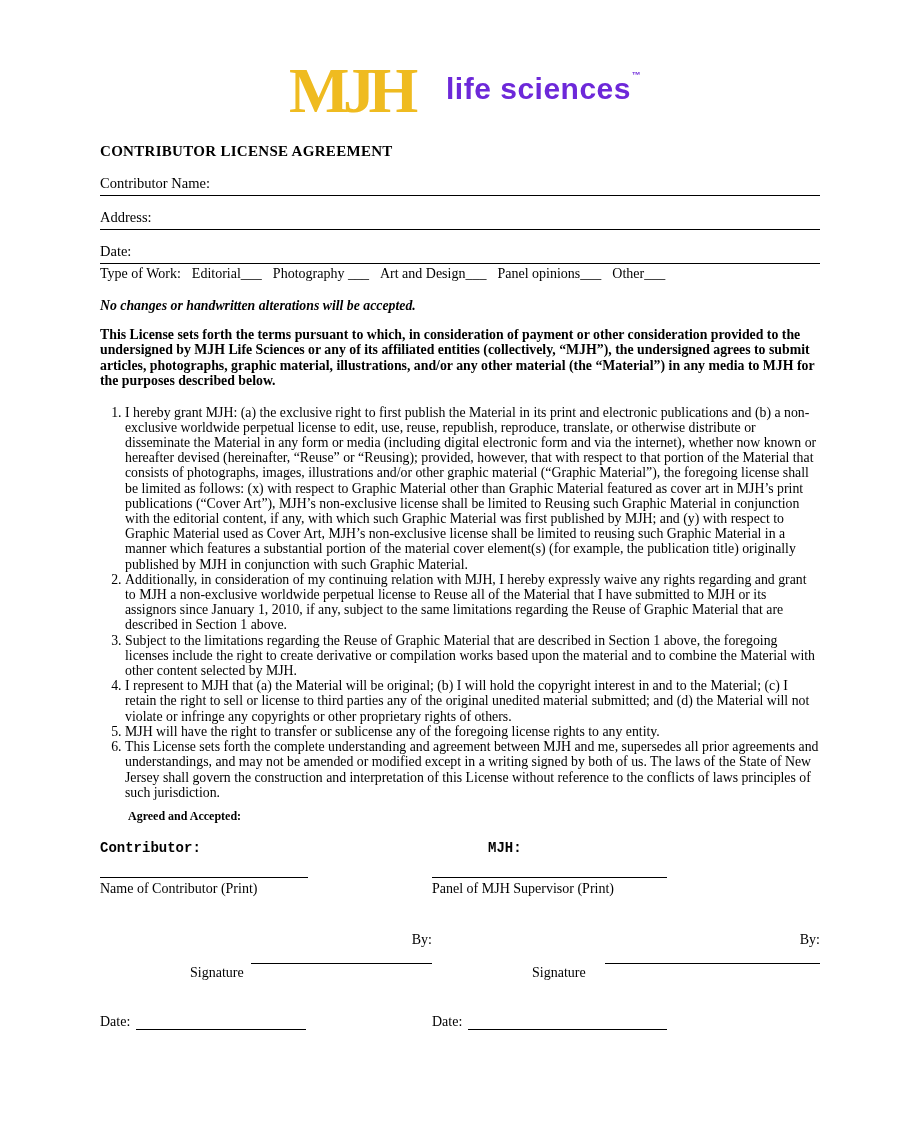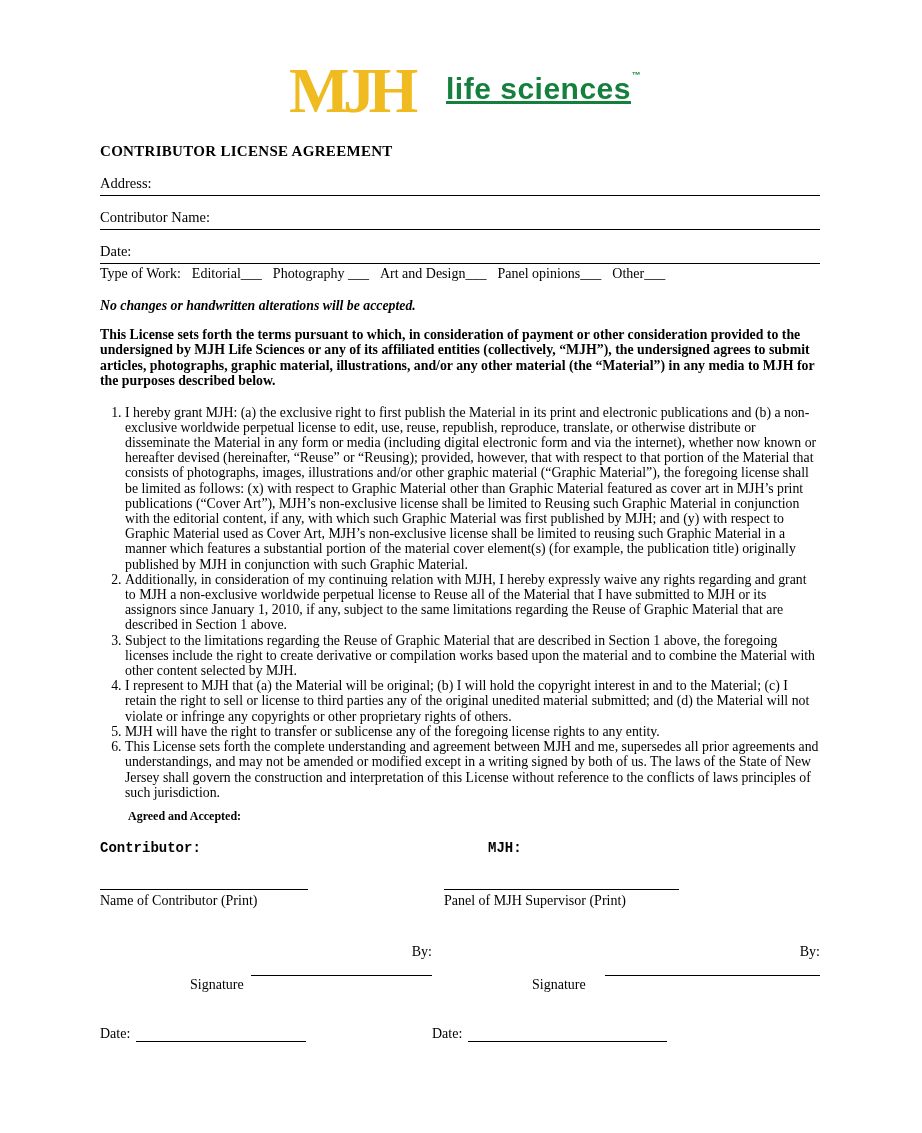--- a/index.html
+++ b/index.html
@@ -9,21 +9,21 @@
     box-sizing:border-box; padding:62px 102px 0 100px; overflow:hidden;
   }
   
   .logo-row { display:flex; justify-content:center; align-items:flex-start; height:64px;gap:20px; }
   .logo-mjh {
     font-family:"Liberation Serif", serif; font-weight:700; font-size:64px;
     line-height:58px; letter-spacing:-0.1em; color:#EFBB20; padding-right:6px;
   }
   .logo-ls {
     font-family:"Liberation Sans", sans-serif; font-weight:700; font-size:30px;
-    color:#15803d; letter-spacing:0.5px; margin-left:8px; margin-top:10px; position:relative;text-decoration:underline;
+    color:#6d28d9; letter-spacing:0.5px; margin-left:8px; margin-top:10px; position:relative;
   }
   .logo-tm { font-size:9px; position:absolute; top:-2px; right:-10px; font-weight:700; }
   
   .doc-title {
     font-weight:700; font-size:15px; letter-spacing:0.3px;
     margin-top:16px; line-height:19px;
   }
   
   .fields { margin-top:14px; }
   .field { border-bottom:1.5px solid #000; padding-bottom:3px; font-size:14.5px; line-height:17px; }
@@ -37,21 +37,21 @@
   .intro  { margin-top:13px; font-weight:700; font-size:13.8px; line-height:15.4px; }
   
   ol.clauses { margin:16px 0 0 0; padding:0 0 0 25px; font-size:13.8px; line-height:15.2px; }
   ol.clauses li { margin:0; padding:0; }
   
   .agreed { margin-top:8px; font-weight:700; font-size:12px; line-height:16px;margin-left:28px; }
   .sig-grid { display:grid; grid-template-columns:332px 1fr; }
   .sig-heads { margin-top:16px;font-family:Liberation Mono, monospace; }
   .sig-head { font-weight:700; font-size:14px; line-height:17px; }
   .sig-head.right { padding-left:56px; }
-  .name-row { margin-top:32px;gap:12px; }
+  .name-row { margin-top:20px; }
   .name-block { border-top:1.5px solid #000; padding-top:2px; font-size:14px; line-height:17px; }
   .name-block.left  { width:208px; }
   .name-block.right { width:235px; }
   .by-row { margin-top:34px; }
   .by-flex { display:flex; align-items:flex-end; font-size:14px; line-height:17px;flex-direction:column; }
   .by-line { border-bottom:1.5px solid #000; height:15px; display:inline-block; margin-left:5px; }
   .by-line.left  { width:181px; }
   .by-line.right { width:215px; }
   .sig-caption { font-size:14px; line-height:17px; }
   .sig-caption.left  { margin-left:90px; }
@@ -69,24 +69,24 @@
 
   <div class="logo-row">
     <span class="logo-mjh">MJH</span>
     <span class="logo-ls"><span>life sciences</span><span class="logo-tm">™</span></span>
   </div>
 
   <div class="doc-title">CONTRIBUTOR LICENSE AGREEMENT</div>
 
   <div class="fields">
     <div class="field">
-      <span>Address:</span>
+      <span>Contributor Name:</span>
     </div>
     <div class="field">
-      <span>Contributor Name:</span>
+      <span>Address:</span>
     </div>
     <div class="field">
       <span>Date:</span>
     </div>
   </div>
 
   <div class="type-row">
     <span>Type of Work:</span><span class="opt">Editorial___</span><span class="opt">Photography ___</span><span class="opt">Art and Design___</span><span class="opt">Panel opinions___</span><span class="opt">Other___</span>
   </div>
 

